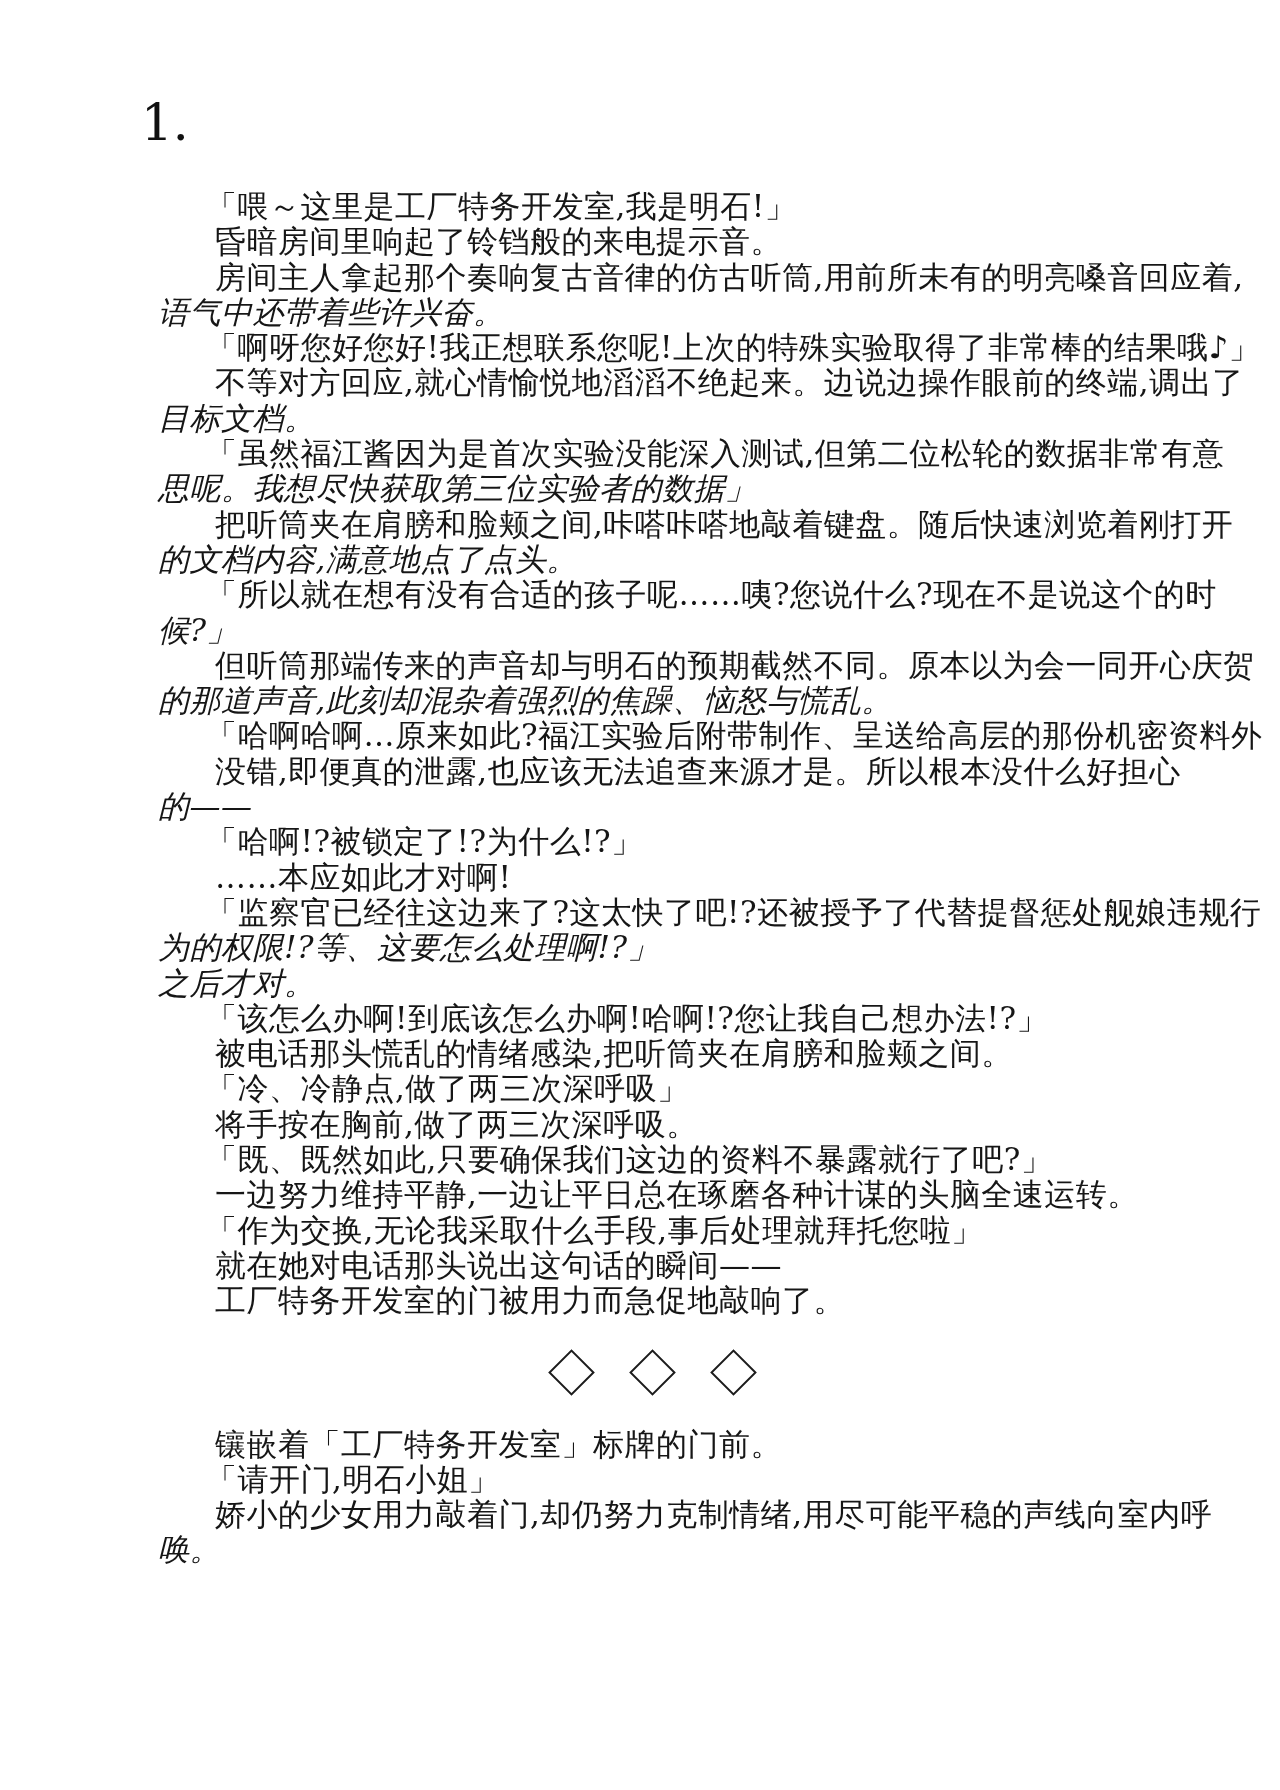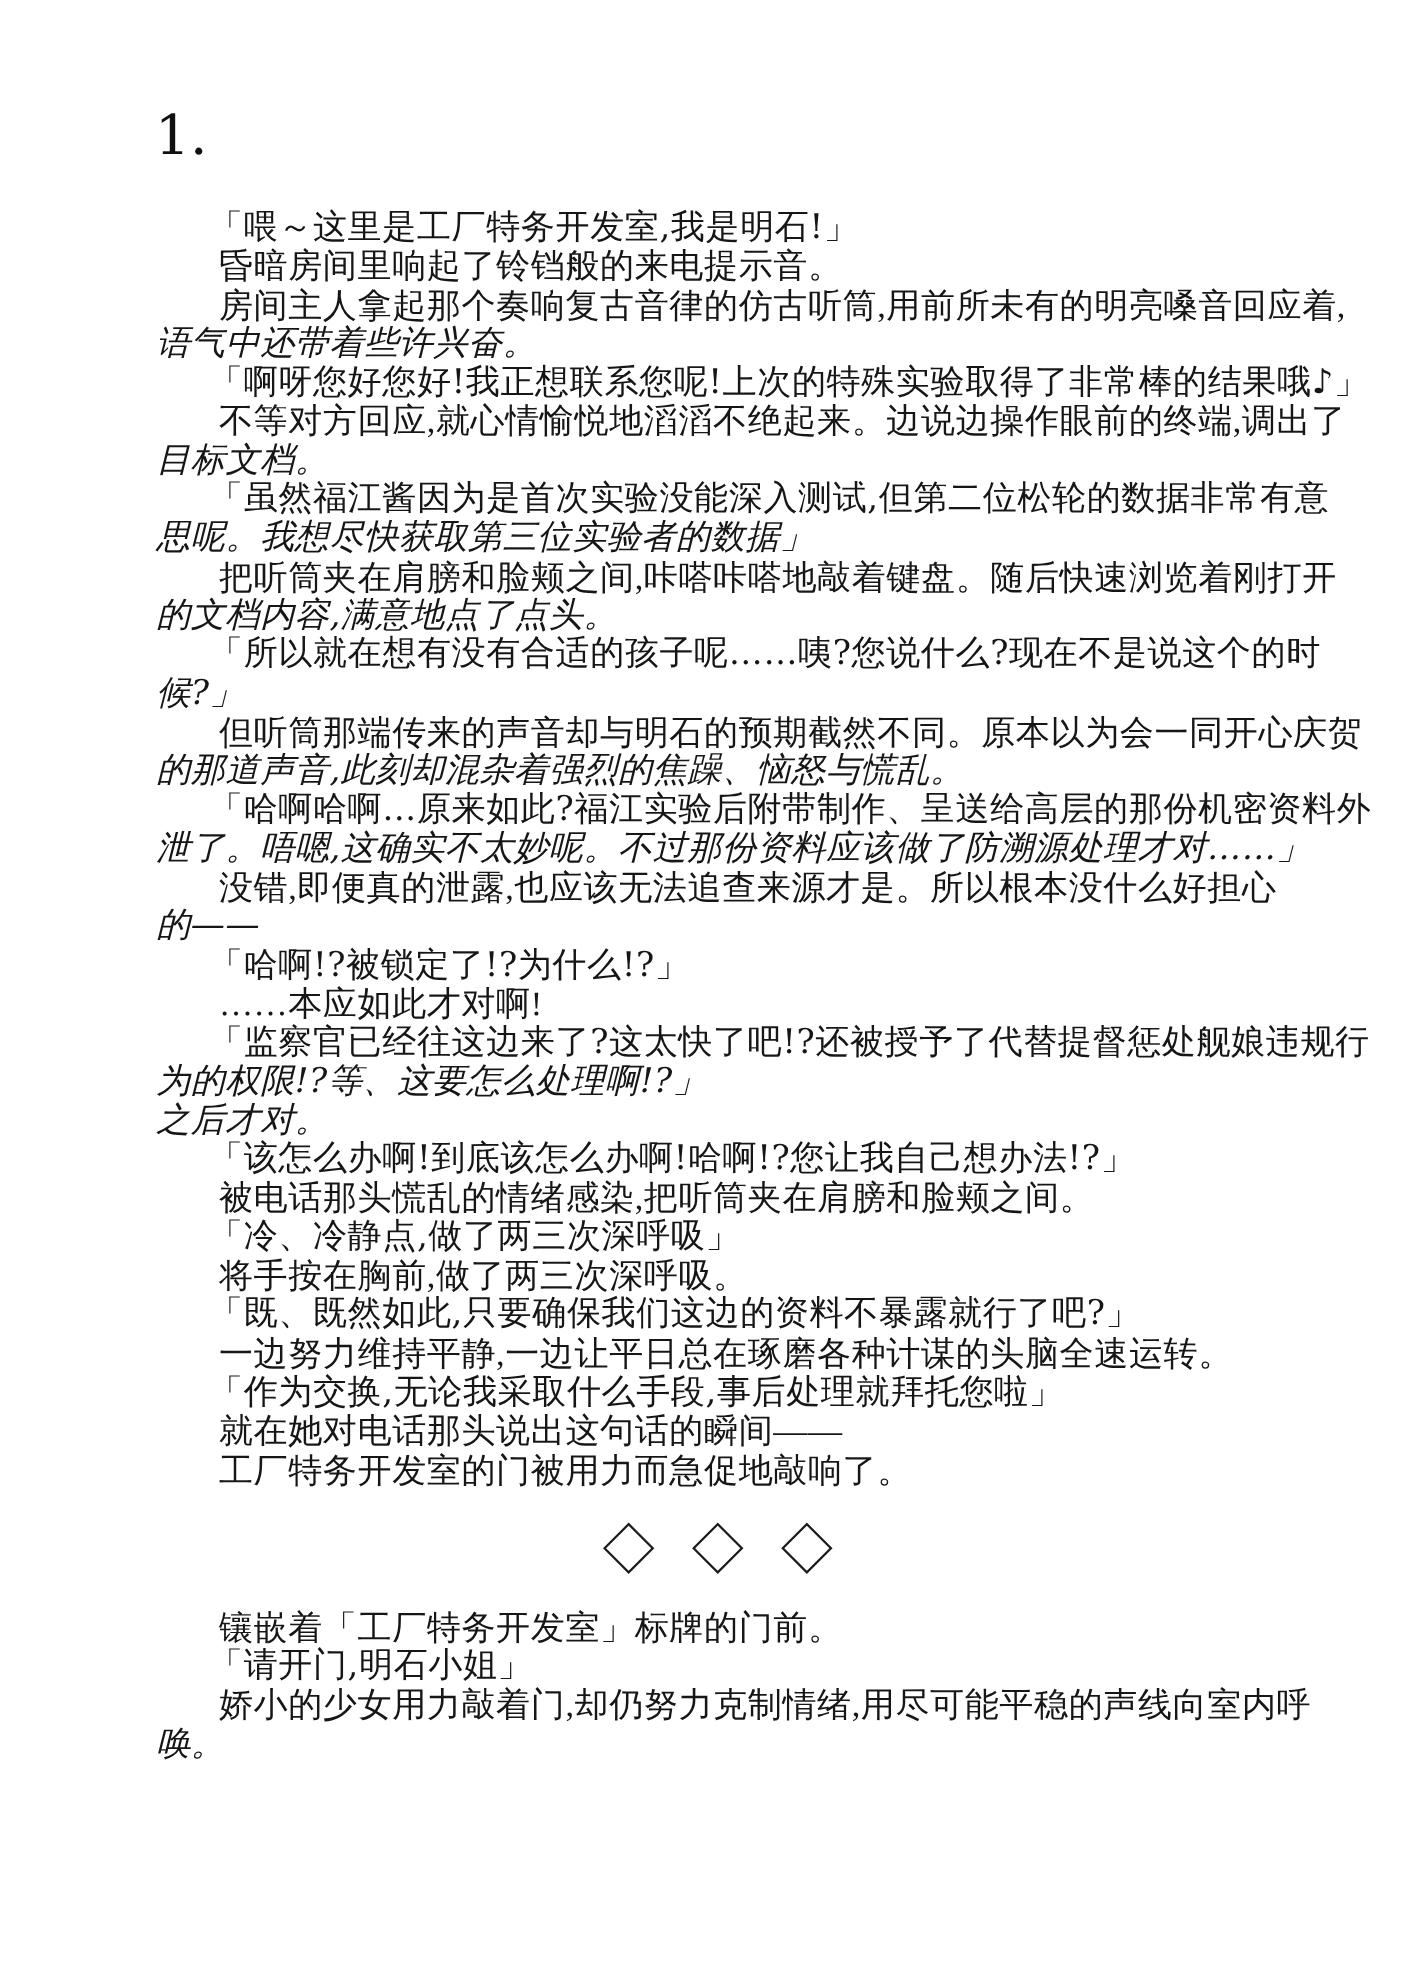--- a/index.html
+++ b/index.html
@@ -34,22 +34,23 @@
     top: 189px;
     width: 1020px;
     font-size: 31px;
     line-height: 35.3px;
     letter-spacing: 0.5px;
     color: #161616;
   }
   .line {
     height: 35.3px;
     white-space: nowrap;
+    margin-left: 16px;
   }
-  .line.para   { padding-left: 57px; font-family: Liberation Serif, serif; }
+  .line.para   { padding-left: 57px; }
   .line.dialog { padding-left: 48px; }
   .line.flush  { padding-left: 0; font-style: italic; }
   .separator {
     height: 108px;
     display: flex;
     align-items: center;
     justify-content: center;
   }
   .diamond {
     width: 29px;
@@ -77,21 +78,20 @@
         <div class="line flush">目标文档。</div>
         <div class="line dialog">「虽然福江酱因为是首次实验没能深入测试,但第二位松轮的数据非常有意</div>
         <div class="line flush">思呢。我想尽快获取第三位实验者的数据」</div>
         <div class="line para">把听筒夹在肩膀和脸颊之间,咔嗒咔嗒地敲着键盘。随后快速浏览着刚打开</div>
         <div class="line flush">的文档内容,满意地点了点头。</div>
         <div class="line dialog">「所以就在想有没有合适的孩子呢……咦?您说什么?现在不是说这个的时</div>
         <div class="line flush">候?」</div>
         <div class="line para">但听筒那端传来的声音却与明石的预期截然不同。原本以为会一同开心庆贺</div>
         <div class="line flush">的那道声音,此刻却混杂着强烈的焦躁、恼怒与慌乱。</div>
         <div class="line dialog">「哈啊哈啊…原来如此?福江实验后附带制作、呈送给高层的那份机密资料外</div>
-        <div class="line flush">泄了。唔嗯,这确实不太妙呢。不过那份资料应该做了防溯源处理才对……」</div>
         <div class="line para">没错,即便真的泄露,也应该无法追查来源才是。所以根本没什么好担心</div>
         <div class="line flush">的——</div>
         <div class="line dialog">「哈啊!?被锁定了!?为什么!?」</div>
         <div class="line para">……本应如此才对啊!</div>
         <div class="line dialog">「监察官已经往这边来了?这太快了吧!?还被授予了代替提督惩处舰娘违规行</div>
         <div class="line flush">为的权限!?等、这要怎么处理啊!?」</div>
         <div class="line flush">之后才对。</div>
         <div class="line dialog">「该怎么办啊!到底该怎么办啊!哈啊!?您让我自己想办法!?」</div>
         <div class="line para">被电话那头慌乱的情绪感染,把听筒夹在肩膀和脸颊之间。</div>
         <div class="line dialog">「冷、冷静点,做了两三次深呼吸」</div>

